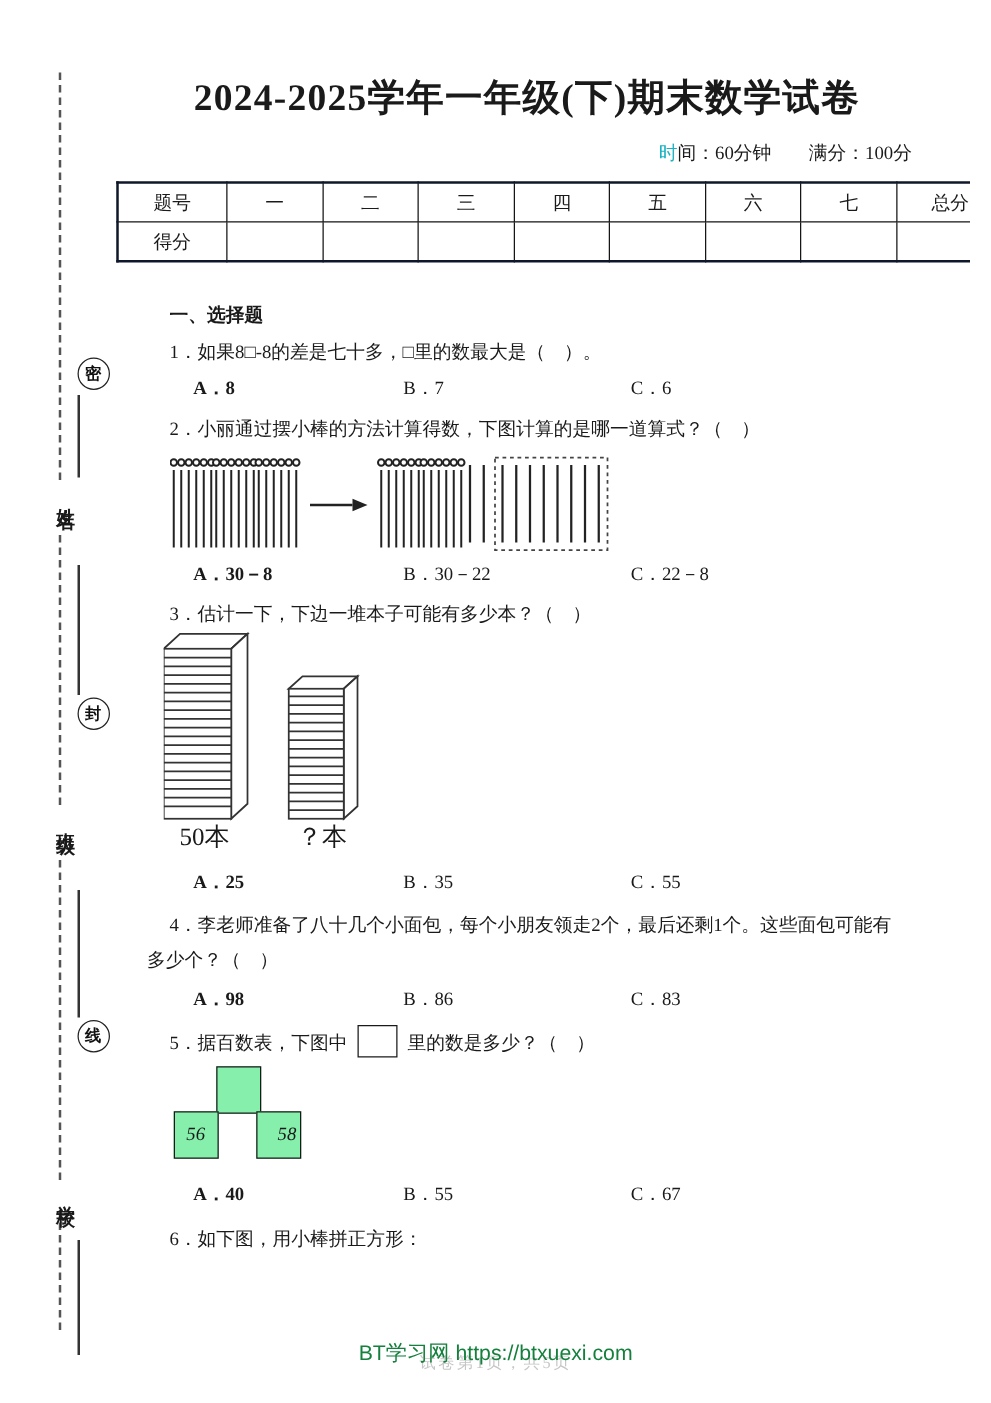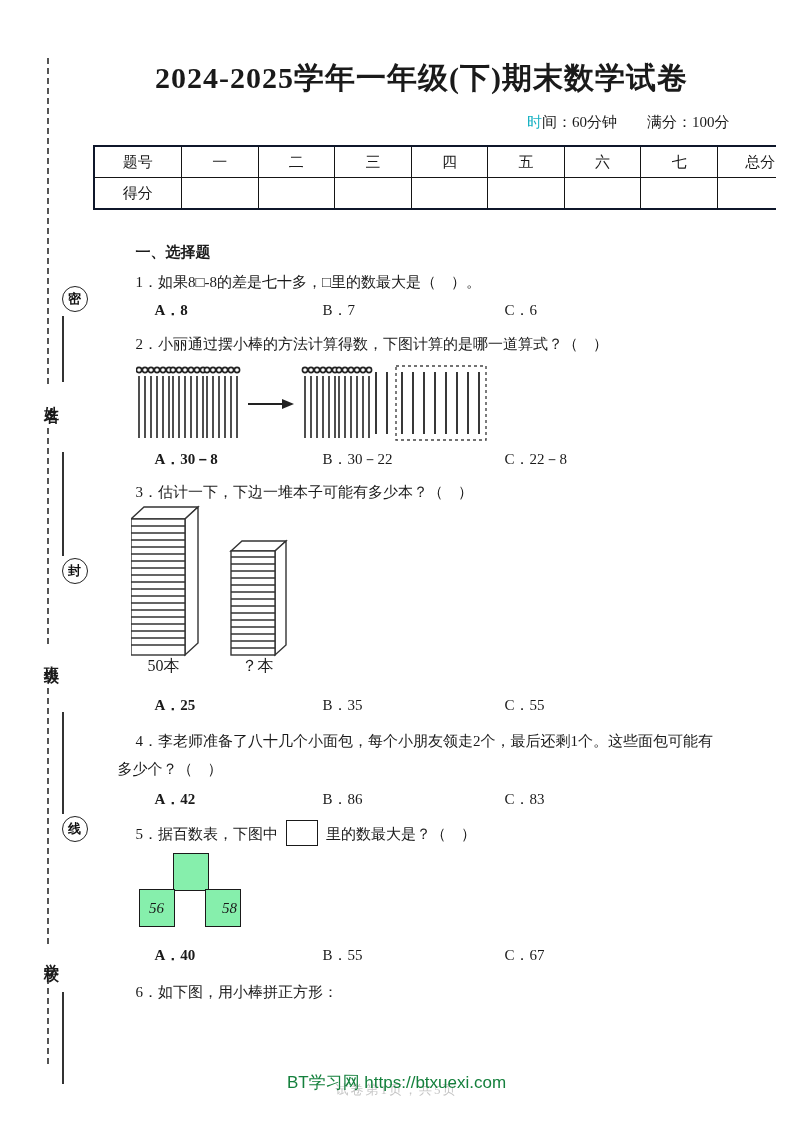--- a/index.html
+++ b/index.html
@@ -42,21 +42,21 @@
   .q2t{top:332px}.q2o{top:450px}
   .q3t{top:480px}.q3o{top:696px}
   .q4t{top:728px;left:100px;width:608px;text-indent:18px;line-height:1.85;}
   .q4o{top:790px}
   .q5t{top:820px}.q5o{top:946px}
   .q6t{top:980px}
 
   
   .q2-fig{position:absolute;left:118px;top:358px;}
   .q3-fig{position:absolute;left:113px;top:505px;}
-  .fig-label{position:absolute;width:64px;text-align:center;font-size:16px;}
+  .fig-label{position:absolute;width:64px;text-align:center;font-size:20px;}
   .lab-50{left:114px;top:656px;}
   .lab-q{left:208px;top:656px;}
 
   .q5-fig{position:absolute;left:121px;top:853px;width:104px;height:76px;}
   .q5-fig .cell{position:absolute;border:1.8px solid #1a1a1a;background:#86efac;text-align:center;
                 font-size:15px;box-sizing:border-box;font-style:italic;}
   .q5-top{left:34px;top:0;width:36px;height:38px;}
   .q5-b56{left:0;top:36px;width:36px;height:38px;line-height:36px;}
   .q5-b58{left:66px;top:36px;width:36px;height:38px;line-height:36px;padding-left:14px;}
   .inline-box{display:inline-block;width:30px;height:24px;border:1.6px solid #1a1a1a;
@@ -199,25 +199,25 @@
     </g>
   </svg>
   <div class="fig-label lab-50">50本</div>
   <div class="fig-label lab-q">？本</div>
   <div class="opts q3o">
     <span class="oA">A．25</span><span class="oB">B．35</span><span class="oC">C．55</span>
   </div>
 
   <div class="qtext q4t">4．李老师准备了八十几个小面包，每个小朋友领走2个，最后还剩1个。这些面包可能有多少个？（　）</div>
   <div class="opts q4o">
-    <span class="oA">A．42</span><span class="oB">B．86</span><span class="oC">C．83</span>
+    <span class="oA">A．98</span><span class="oB">B．86</span><span class="oC">C．83</span>
   </div>
 
   <div class="qtext q5t">
-    <span>5．据百数表，下图中</span><span class="inline-box"></span><span>里的数最大是？（　）</span>
+    <span>5．据百数表，下图中</span><span class="inline-box"></span><span>里的数是多少？（　）</span>
   </div>
   <div class="q5-fig">
     <div class="cell q5-top"></div>
     <div class="cell q5-b56">56</div>
     <div class="cell q5-b58">58</div>
   </div>
   <div class="opts q5o">
     <span class="oA">A．40</span><span class="oB">B．55</span><span class="oC">C．67</span>
   </div>
 

